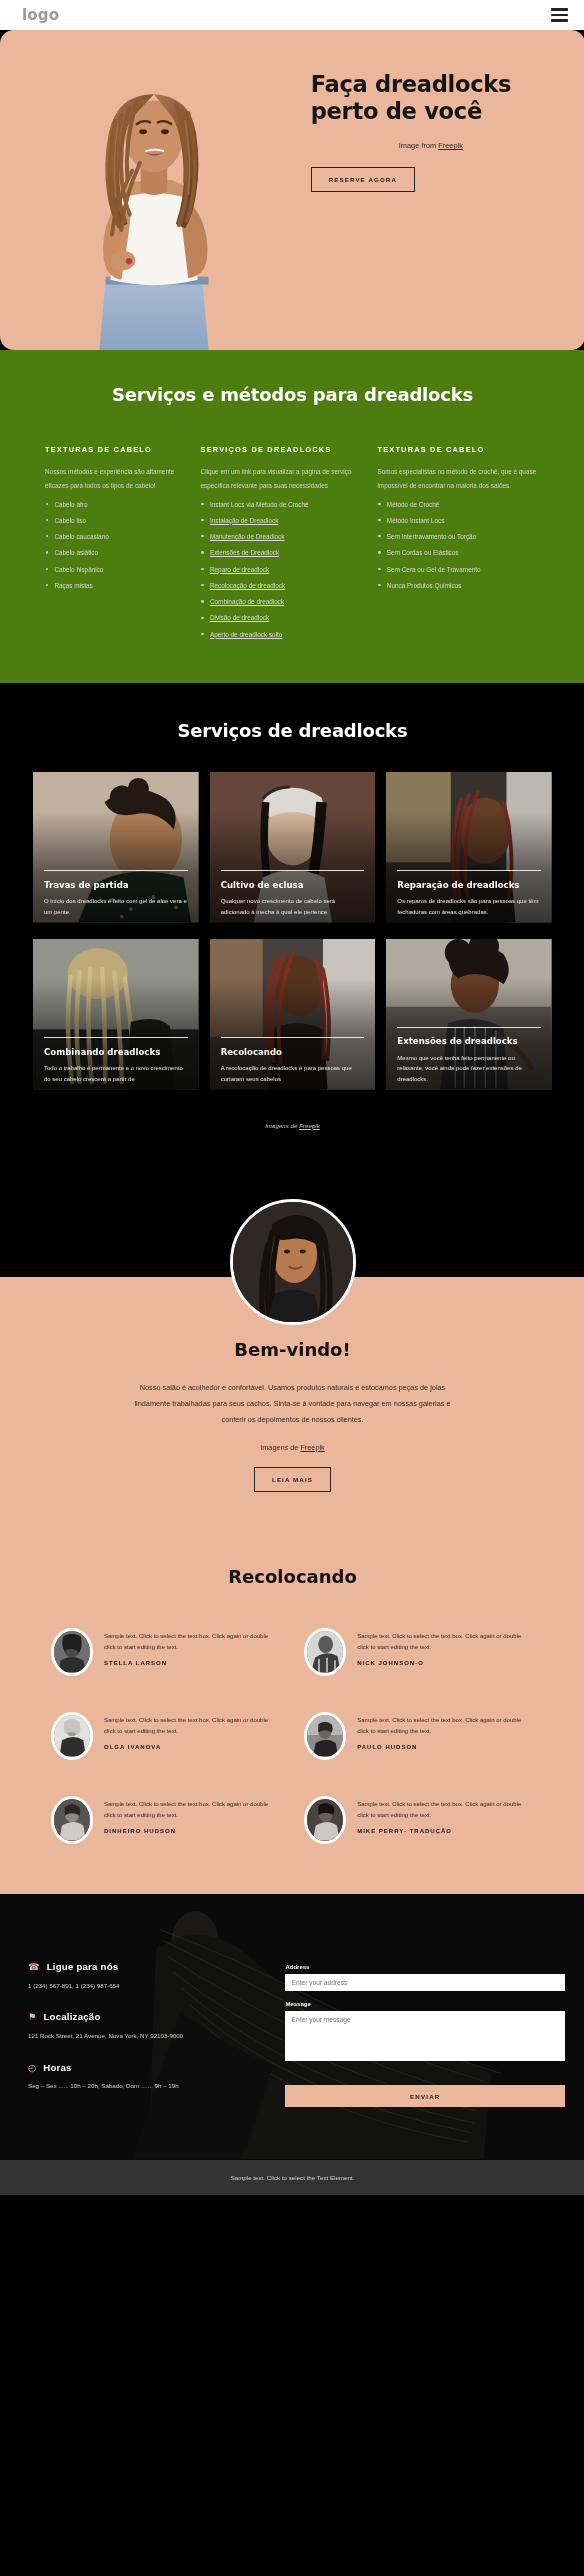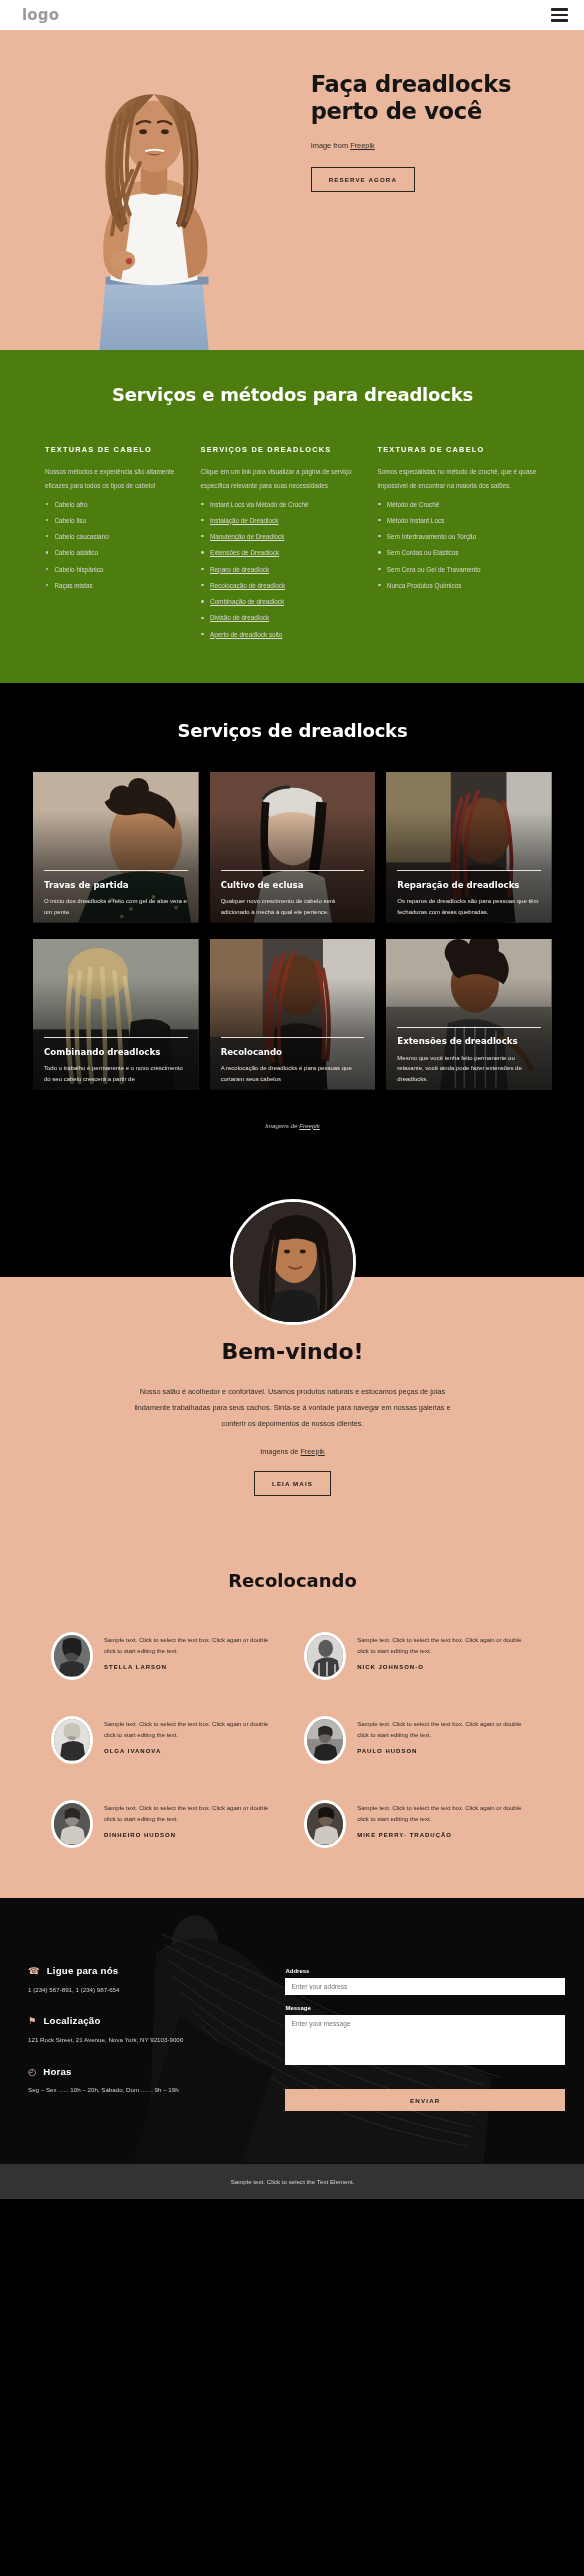--- a/index.html
+++ b/index.html
@@ -30,20 +30,21 @@
   }
   .burger { width: 17px; display: flex; flex-direction: column; gap: 3.1px; cursor: pointer; }
   .burger span { display: block; height: 2.3px; background: #222; border-radius: 0.8px; }
 
   
   .hero {
     background: #eab79c;
     display: flex;
     min-height: 320px;
     position: relative;
+    border-radius: 14px;
   }
   .hero-photo {
     width: 292px;
     position: relative;
     overflow: hidden;
   }
   .hero-photo .model {
     position: absolute;
     left: 37px;
     bottom: 0;
@@ -67,20 +68,21 @@
     font-size: 7.4px;
     line-height: 2.05;
     color: #2f2a27;
     margin-bottom: 14px;
     max-width: 195px;
   }
   .hero-text p.credit {
     font-size: 7.4px;
     color: #2f2a27;
     margin-bottom: 17px;
+    text-align: center;
   }
   .credit a, .link-u { color: #2f2a27; text-decoration: underline; }
   .btn-outline {
     display: inline-block;
     border: 1.2px solid #2a2320;
     background: transparent;
     color: #1d1816;
     font-size: 6.2px;
     font-weight: 700;
     letter-spacing: 1.1px;
@@ -204,21 +206,21 @@
     transform: translateX(-50%);
     top: -78px;
     width: 126px; height: 126px;
     border-radius: 50%;
     border: 3.1px solid #fff;
     overflow: hidden;
     z-index: 5;
     background: #2a2320;
   }
   .welcome h2 {
-    font-size: 22px;
+    font-size: 18px;
     font-weight: 700;
     color: #161212;
     margin-bottom: 20px;
     font-family: "DejaVu Sans", sans-serif;
   }
   .welcome p.lead {
     font-size: 7.3px;
     line-height: 2.25;
     color: #2f2a27;
     max-width: 327px;

